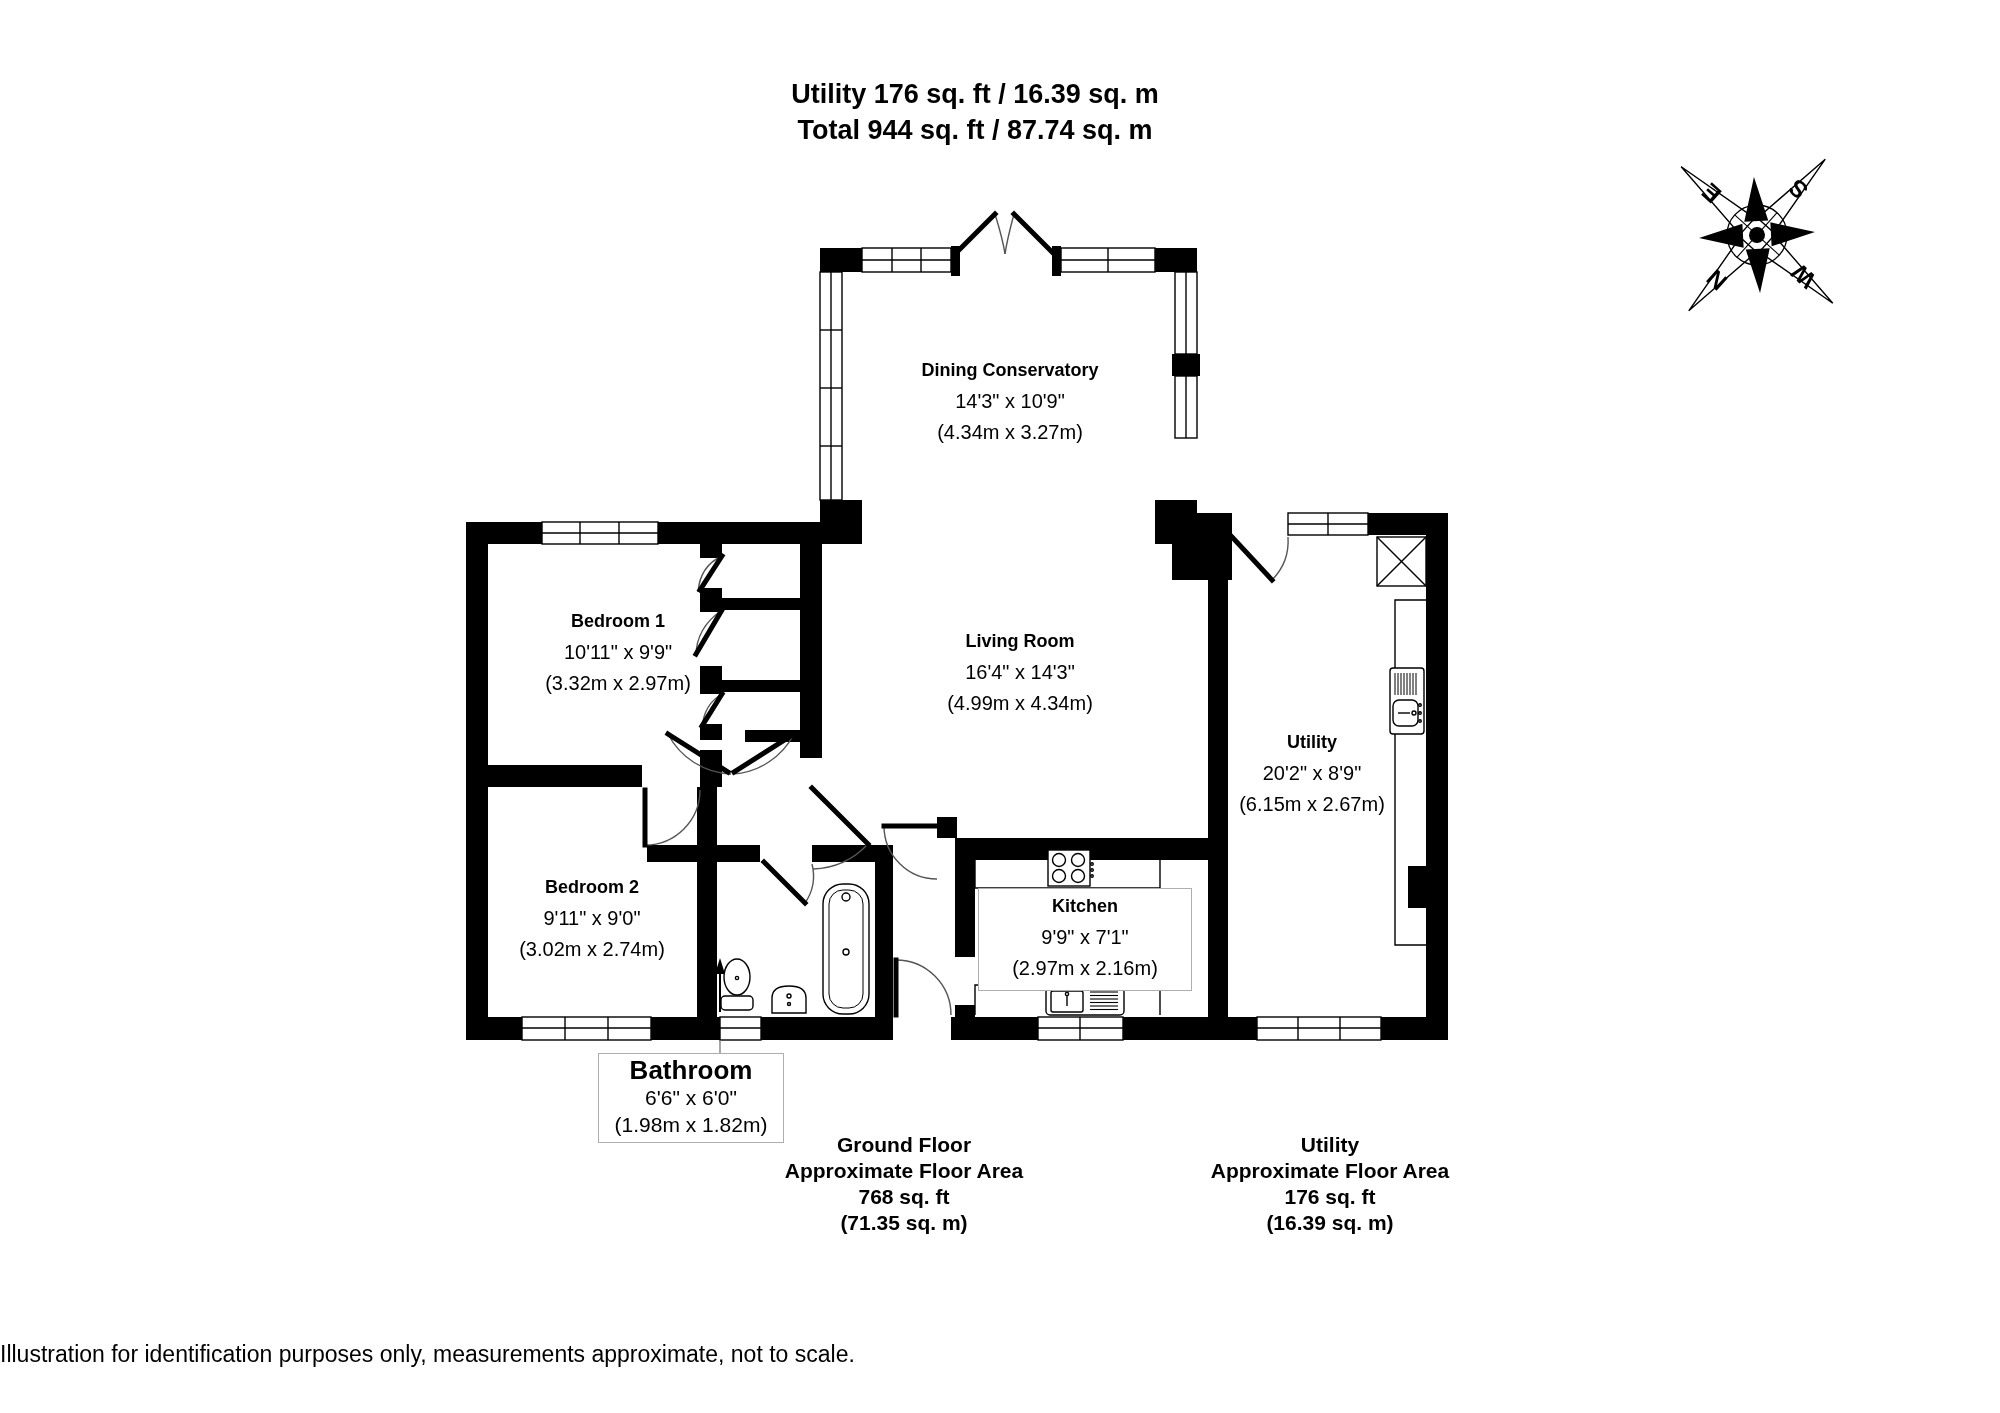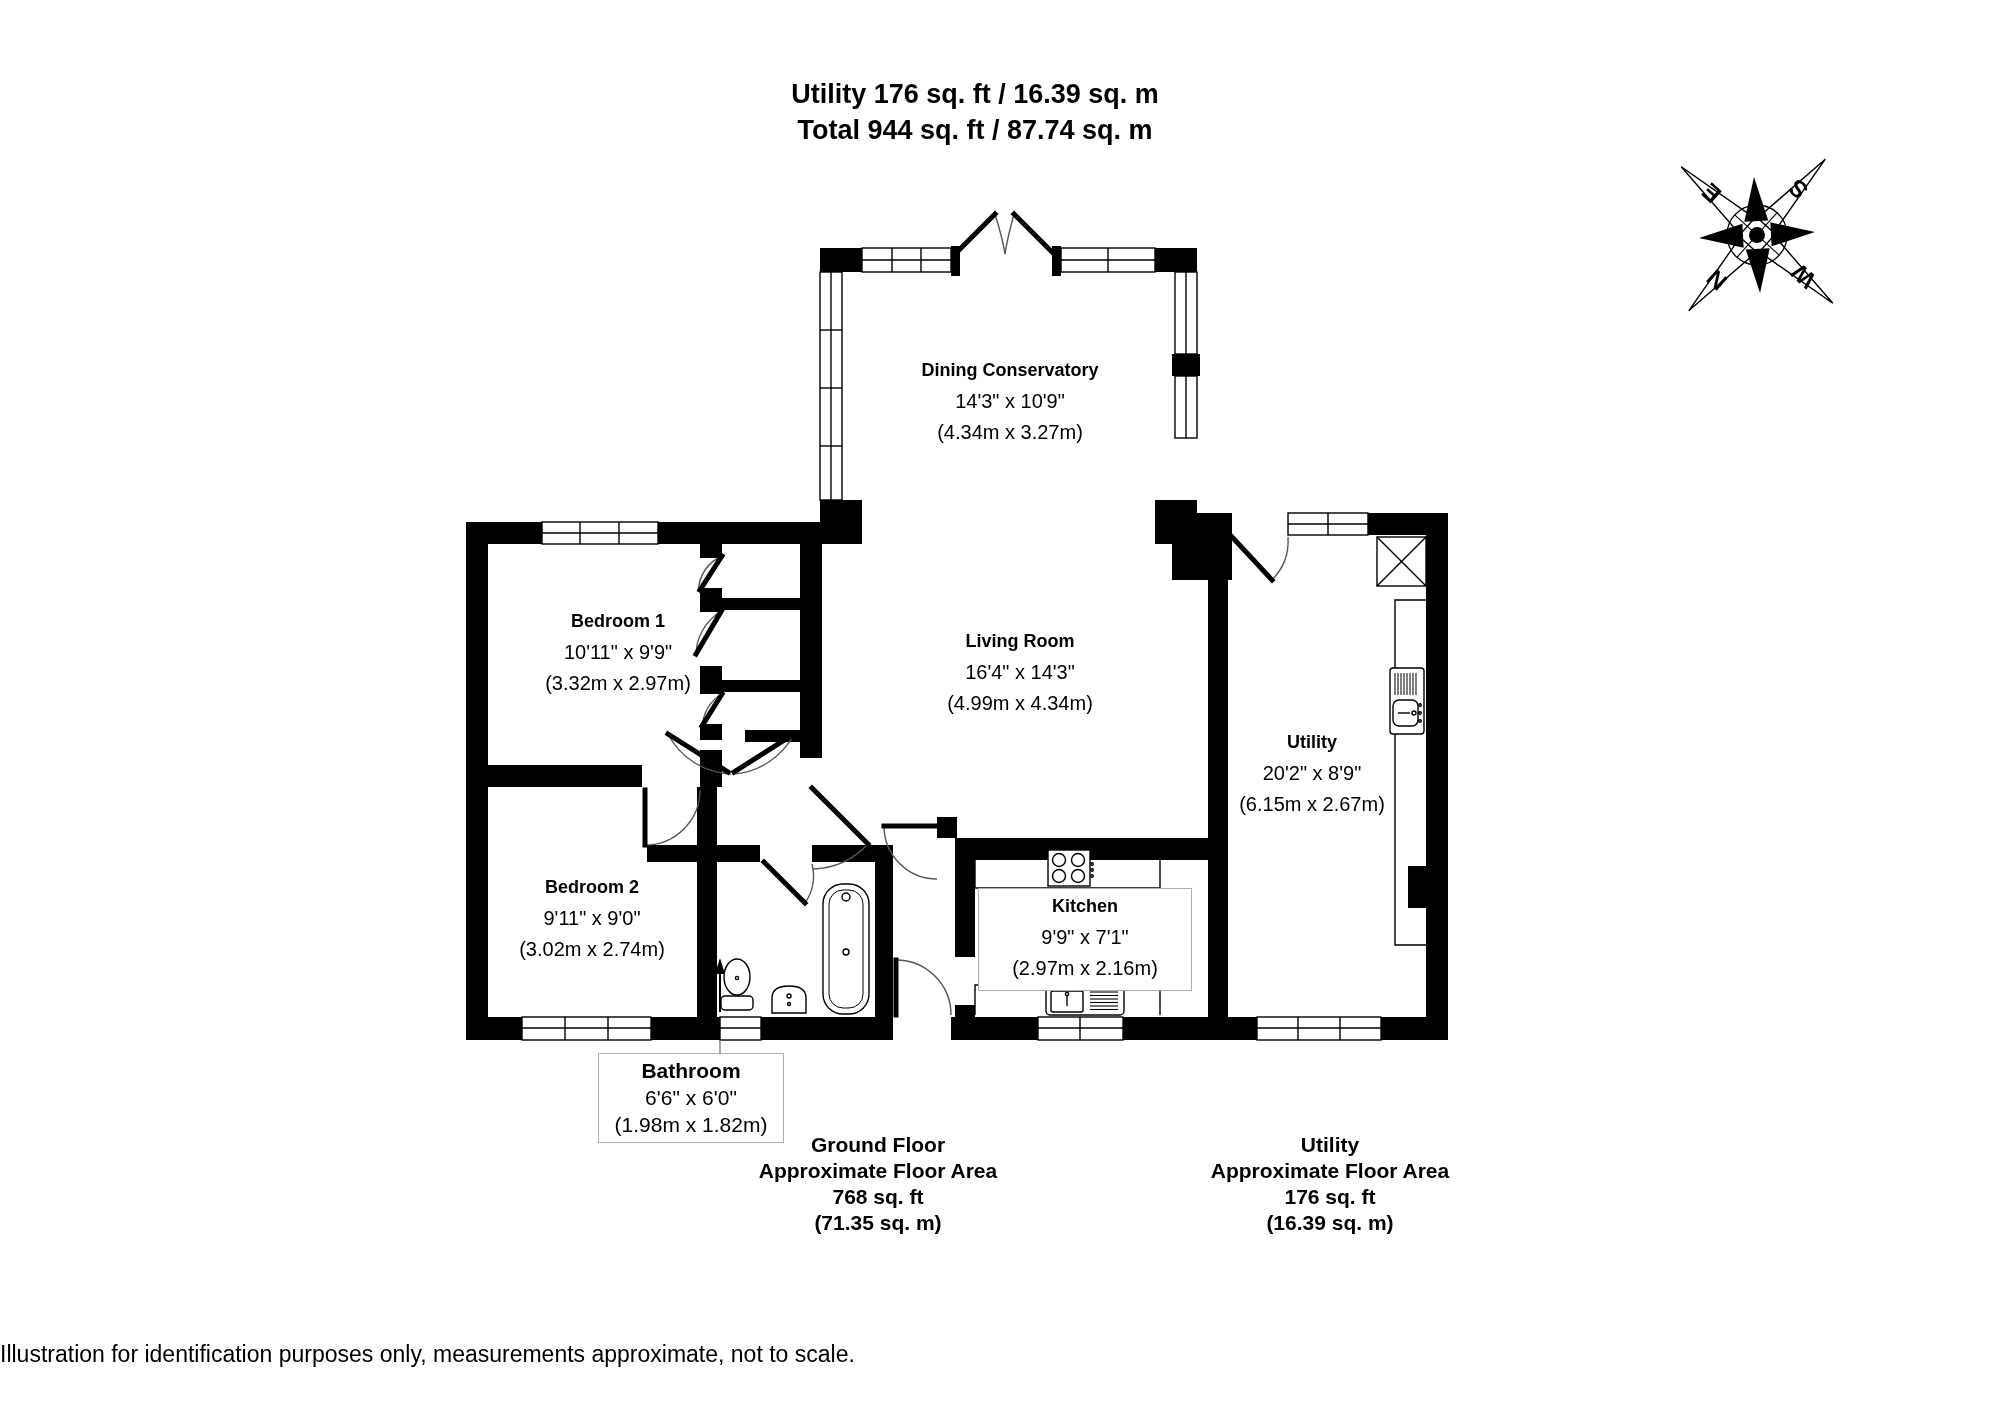--- a/index.html
+++ b/index.html
@@ -9,21 +9,21 @@
   .title-block{left:0;top:76px;width:1950px;text-align:center;
        font-weight:bold;font-size:27px;line-height:36px;}
   .room-label{position:absolute;transform:translateX(-50%);text-align:center;
        font-size:20px;line-height:31px;white-space:nowrap;}
   .room-label .rname{font-weight:bold;font-size:18px;}
   .boxed{background:#ffffff;border:1px solid #aeaeae;}
   .kitchen-box{left:978px;top:888px;width:212px;transform:none;padding:2px 0 6px 0;}
   .kitchen-box-inner{text-align:center;}
   .bathroom-box{left:598px;top:1053px;width:184px;transform:none;
        text-align:center;font-size:21px;line-height:27px;padding:3px 0 4px 0;}
-  .bathroom-box .rname{font-size:21px;}
+  .bathroom-box .rname{font-size:26px;}
   .footer-block{position:absolute;transform:translateX(-50%);text-align:center;
        font-weight:bold;font-size:21px;line-height:26px;white-space:nowrap;}
   .disclaimer{left:0;top:1340px;width:1936px;
        font-size:23px;line-height:29px;}
   .disclaimer .c2{font-weight:bold;}
   svg text{font-family:"Liberation Sans", sans-serif;}
 </style>
 </head>
 <body>
 
@@ -325,21 +325,21 @@
     <div>(2.97m x 2.16m)</div>
   </div>
 </div>
 
 <div class="room-label boxed bathroom-box">
   <div class="rname">Bathroom</div>
   <div>6'6" x 6'0"</div>
   <div>(1.98m x 1.82m)</div>
 </div>
 
-<div class="footer-block" style="left:878px;top:1132px;">
+<div class="footer-block" style="left:904px;top:1132px;">
   <div>Ground Floor</div>
   <div>Approximate Floor Area</div>
   <div>768 sq. ft</div>
   <div>(71.35 sq. m)</div>
 </div>
 
 <div class="footer-block" style="left:1330px;top:1132px;">
   <div>Utility</div>
   <div>Approximate Floor Area</div>
   <div>176 sq. ft</div>

